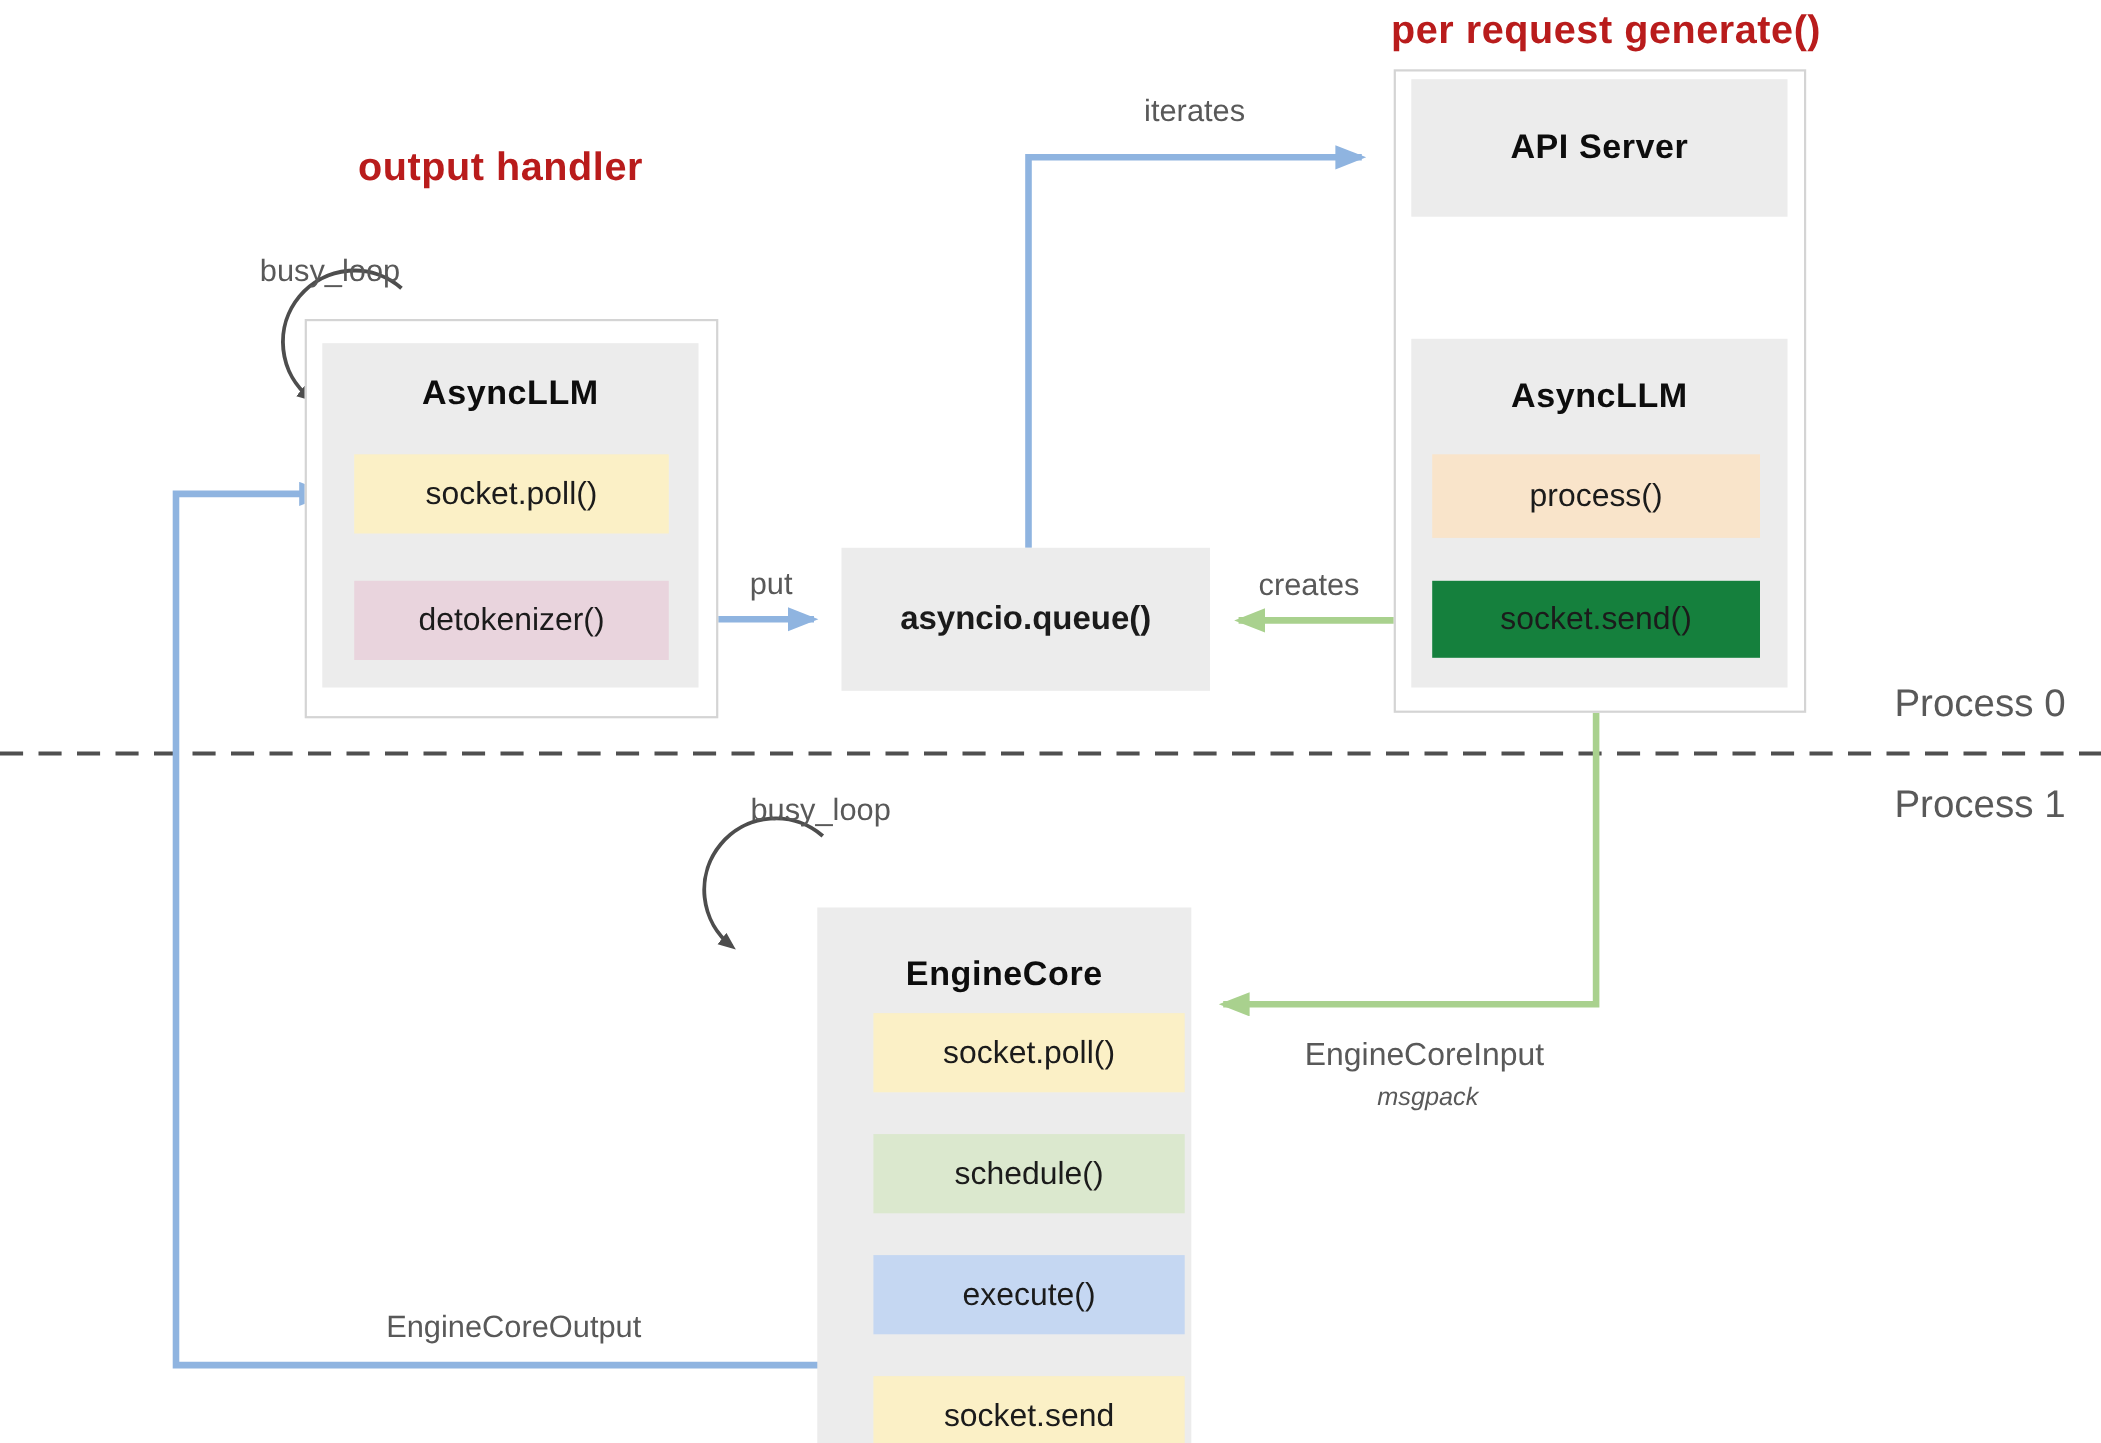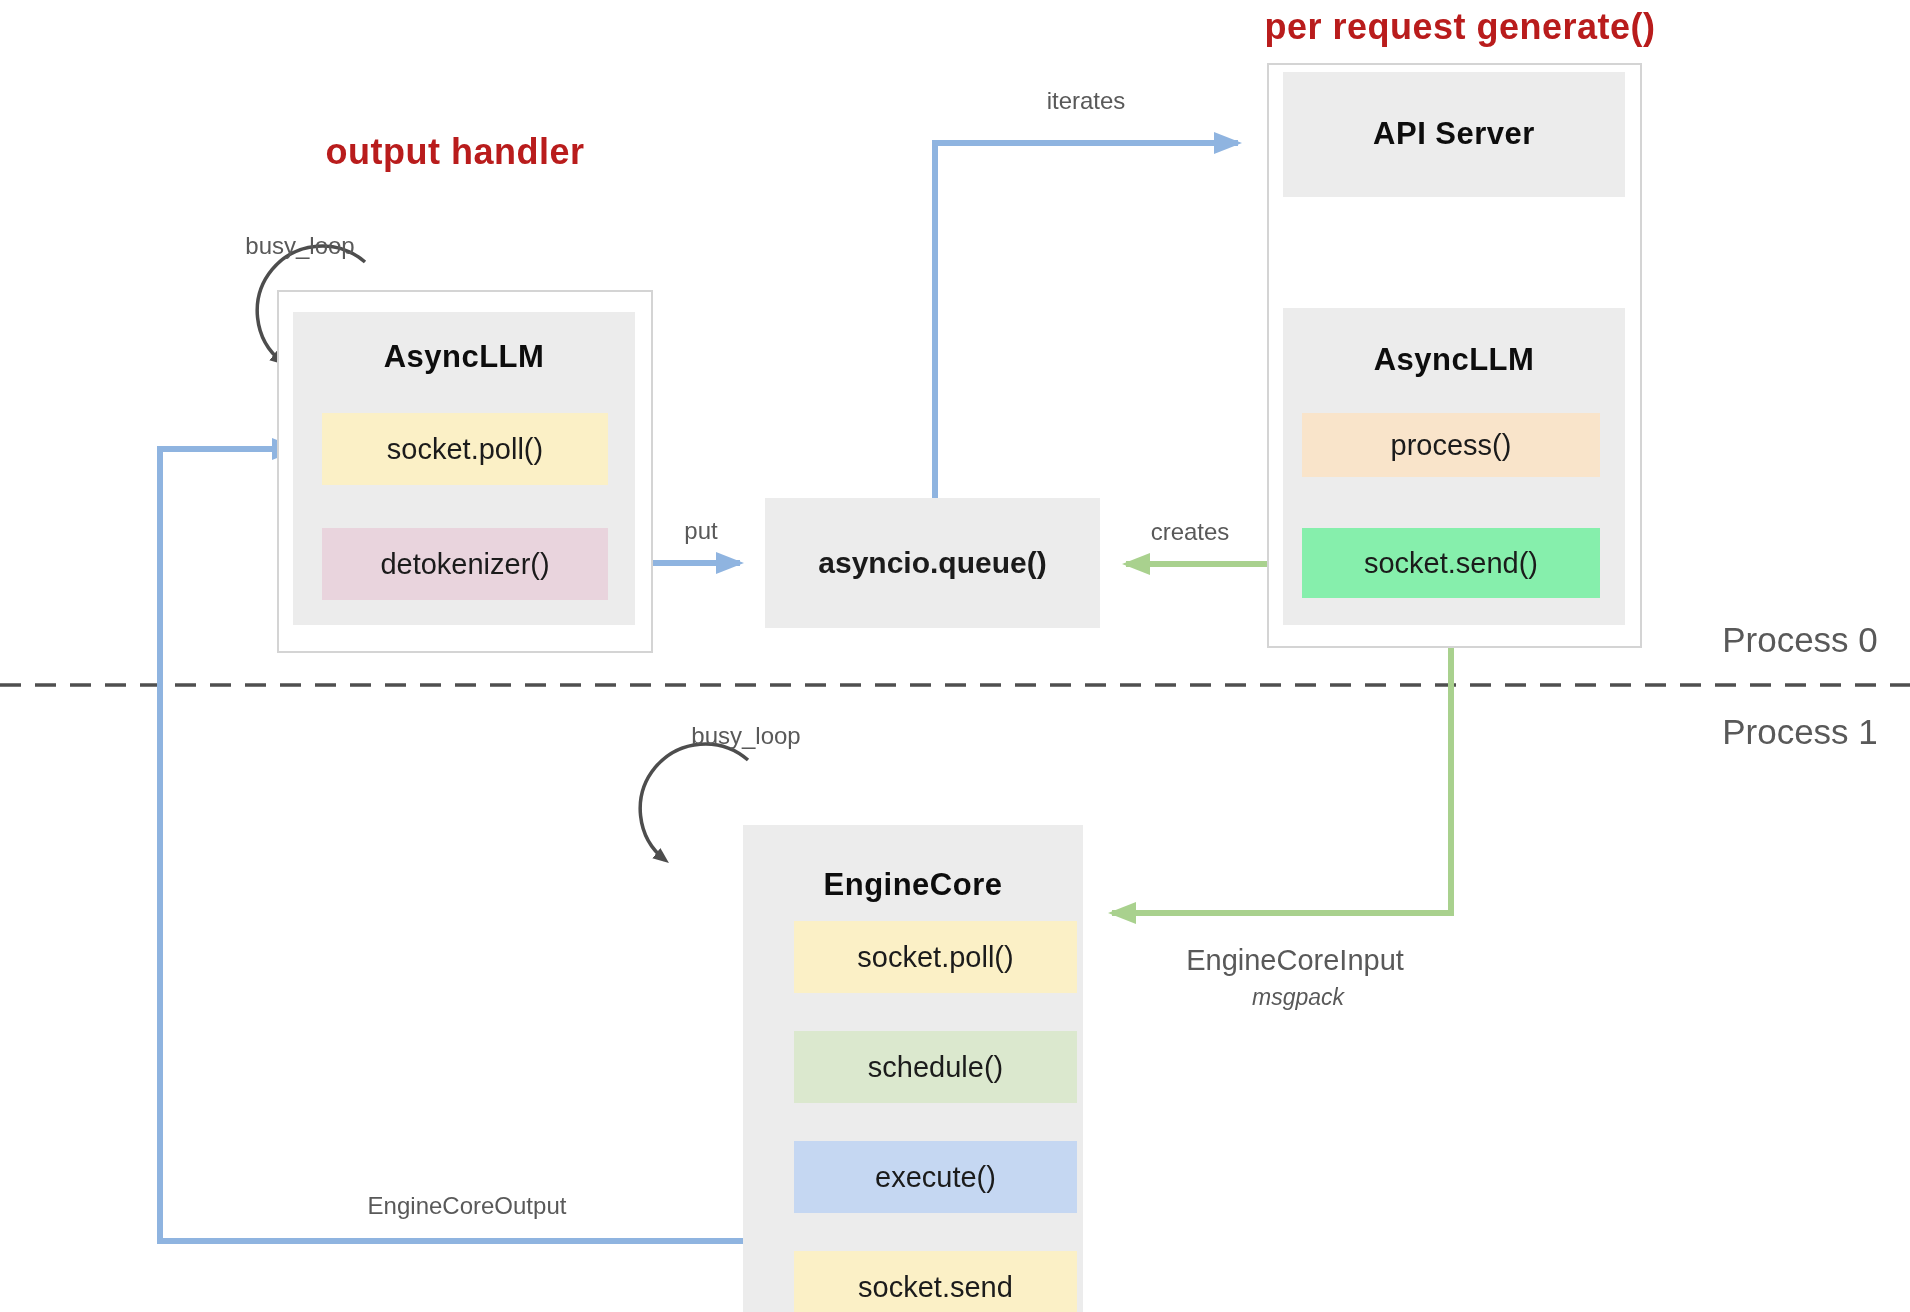--- a/index.html
+++ b/index.html
@@ -12,21 +12,21 @@
   }
   html,body{margin:0;padding:0;background:#ffffff;}
   .canvas{
     position:relative;width:1910px;height:1312px;background:#ffffff;overflow:hidden;
     font-family:"Liberation Sans", sans-serif;
   }
   svg.wires{position:absolute;left:0;top:0;width:1910px;height:1312px;pointer-events:none;}
 
   .lbl{position:absolute;transform:translate(-50%,-50%);white-space:nowrap;color:var(--label-text);}
   .lbl.big{font-size:36px;font-weight:bold;letter-spacing:.5px;color:#b91c1c;}
-  .lbl.mid{font-size:24px;}
+  .lbl.mid{font-size:28px;}
   .lbl.proc{font-size:35px;color:#595959;}
   .lbl.eci{font-size:29px;}
   .lbl.msg{font-size:23px;font-style:italic;}
 
   .container{
     position:absolute;background:#ffffff;border:2px solid var(--container-border);
     box-sizing:border-box;
   }
   .node{
     position:absolute;background:var(--node-fill);box-sizing:border-box;
@@ -103,22 +103,22 @@
   </div>
 
   <div class="queue-node" style="left:765px;top:498px;width:335px;height:130px;">asyncio.queue()</div>
 
   <div class="container" style="left:1267px;top:63px;width:375px;height:585px;"></div>
   <div class="node" style="left:1283px;top:72px;width:342px;height:125px;">
     <div class="node-title" style="top:44px;">API Server</div>
   </div>
   <div class="node" style="left:1283px;top:308px;width:342px;height:317px;">
     <div class="node-title" style="top:34px;">AsyncLLM</div>
-    <div class="method" style="left: 19px; top: 105px; width: 298px; height: 64px; background-color: rgb(249, 228, 202);">process()</div>
-    <div class="method" style="left: 19px; top: 220px; width: 298px; height: 70px; background-color: #86efac;">socket.send()</div>
+    <div class="method" style="left: 19px; top: 105px; width: 298px; height: 76px; background-color: rgb(249, 228, 202);">process()</div>
+    <div class="method" style="left: 19px; top: 220px; width: 298px; height: 70px; background-color: #15803d;">socket.send()</div>
   </div>
 
   <div class="node" style="left:743px;top:825px;width:340px;height:513px;">
     <div class="node-title" style="top:42px;">EngineCore</div>
     <div class="method" style="left: 51px; top: 96px; width: 283px; height: 72px; background-color: rgb(251, 240, 198);">socket.poll()</div>
     <div class="method" style="left: 51px; top: 206px; width: 283px; height: 72px; background-color: rgb(219, 232, 206);">schedule()</div>
     <div class="method" style="left: 51px; top: 316px; width: 283px; height: 72px; background-color: rgb(197, 215, 242);">execute()</div>
     <div class="method" style="left: 51px; top: 426px; width: 283px; height: 72px; background-color: rgb(251, 240, 198);">socket.send</div>
   </div>
 

